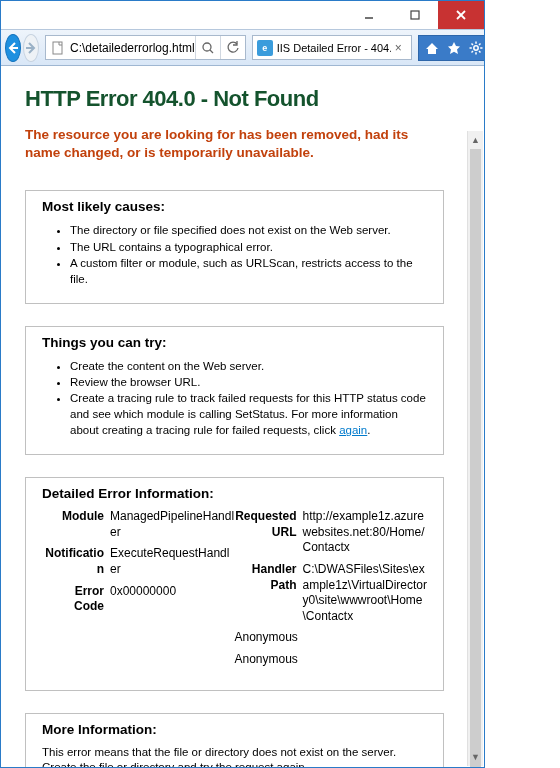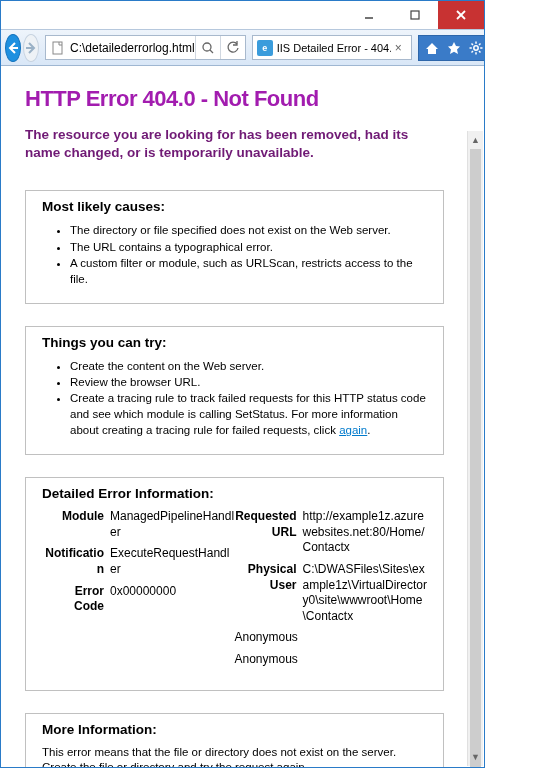--- a/index.html
+++ b/index.html
@@ -22,22 +22,22 @@
     .addr-text { flex: 1; font-size: 12px; color: #000; white-space: nowrap; overflow: hidden; }
     .addr-div { width: 1px; height: 100%; background: #d0d7e0; }
     .addr-btn { width: 24px; display: flex; justify-content: center; align-items: center; color: #666; }
     .tabbar { width: 160px; height: 25px; display: flex; align-items: center; margin-right: 4px; }
     .tab { flex: 1; height: 100%; background: #fff; border: 1px solid #a8b9cd; display: flex; align-items: center; padding: 0 4px; gap: 4px; font-size: 11px; white-space: nowrap; overflow: hidden; }
     .tab-icon { width: 16px; height: 16px; background: #3a9cdc; border-radius: 2px; display: flex; align-items: center; justify-content: center; color: #fff; font-size: 9px; font-weight: bold; flex-shrink: 0; }
     .tab-close { width: 12px; color: #666; font-size: 12px; flex-shrink: 0; }
     .toolbar-right { display: flex; align-items: center; gap: 8px; padding: 0 6px; color: #fff; background: #3a7bc8; height: 26px; border: 1px solid #2d66aa; }
     .toolbar-right svg { display: block; }
     .content { flex: 1; overflow-y: auto; padding: 20px 24px 0; font-family: "Segoe UI", Arial, sans-serif; }
-    .title { font-size: 22px; font-weight: bold; color: #a21caf; margin-bottom: 14px; letter-spacing: -0.5px; }
-    .subtitle { font-size: 13.5px; font-weight: bold; color: #701a75; margin-bottom: 28px; line-height: 1.35; }
+    .title { font-size: 22px; font-weight: bold; color: #14532d; margin-bottom: 14px; letter-spacing: -0.5px; }
+    .subtitle { font-size: 13.5px; font-weight: bold; color: #c2410c; margin-bottom: 28px; line-height: 1.35; }
     .box { border: 1px solid #c0c0c0; padding: 8px 16px 16px; margin-bottom: 22px; }
     .box h3 { font-size: 13.5px; font-weight: bold; margin-bottom: 8px; }
     .box ul { padding-left: 28px; font-size: 11.5px; line-height: 1.4; }
     .box ul li { margin-bottom: 0px; }
     a { color: #007acc; text-decoration: underline; }
     .detail-grid { display: flex; gap: 0; font-size: 12px; }
     .detail-col { flex: 1; }
     .detail-row { display: flex; margin-bottom: 6px; }
     .detail-label { width: 68px; font-weight: bold; text-align: right; padding-right: 6px; word-break: break-word; line-height: 1.3; }
     .detail-value { flex: 1; word-break: break-all; line-height: 1.3; }
@@ -187,21 +187,21 @@
                     <div class="detail-label">Error Code</div>
                     <div class="detail-value">0x00000000</div>
                   </div>
             </div>
             <div class="detail-col">
               <div class="detail-row">
                     <div class="detail-label">Requested URL</div>
                     <div class="detail-value">http://example1z.azurewebsites.net:80/Home/Contactx</div>
                   </div>
               <div class="detail-row">
-                    <div class="detail-label">Physical User</div>
+                    <div class="detail-label">Handler Path</div>
                     <div class="detail-value">C:\DWASFiles\Sites\example1z\VirtualDirectory0\site\wwwroot\Home\Contactx</div>
                   </div>
               <div class="detail-row">
                     <div class="detail-value">Anonymous</div>
                   </div>
               <div class="detail-row">
                     <div class="detail-value">Anonymous</div>
                   </div>
             </div>
           </div>

